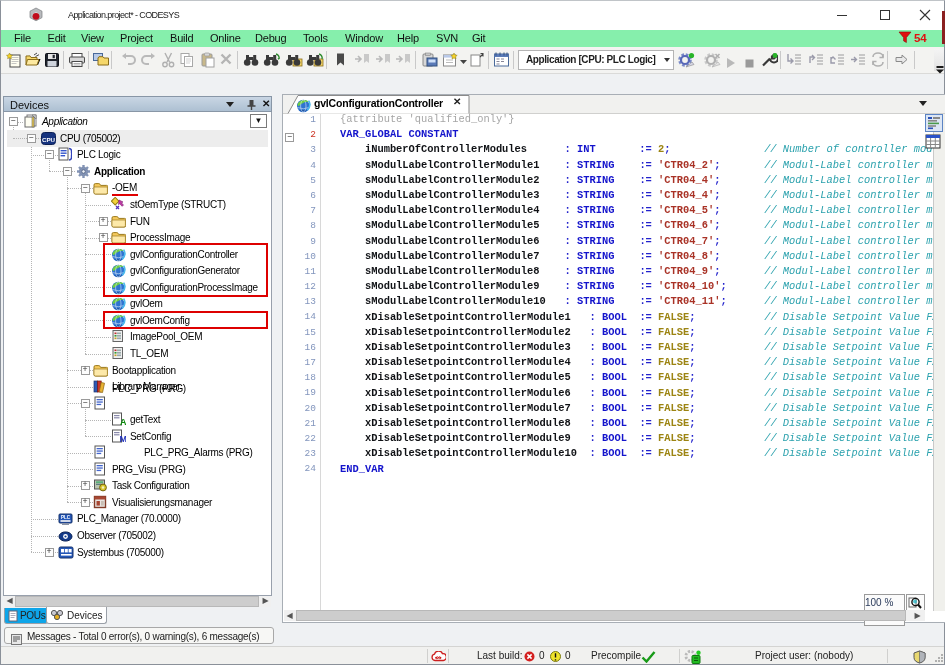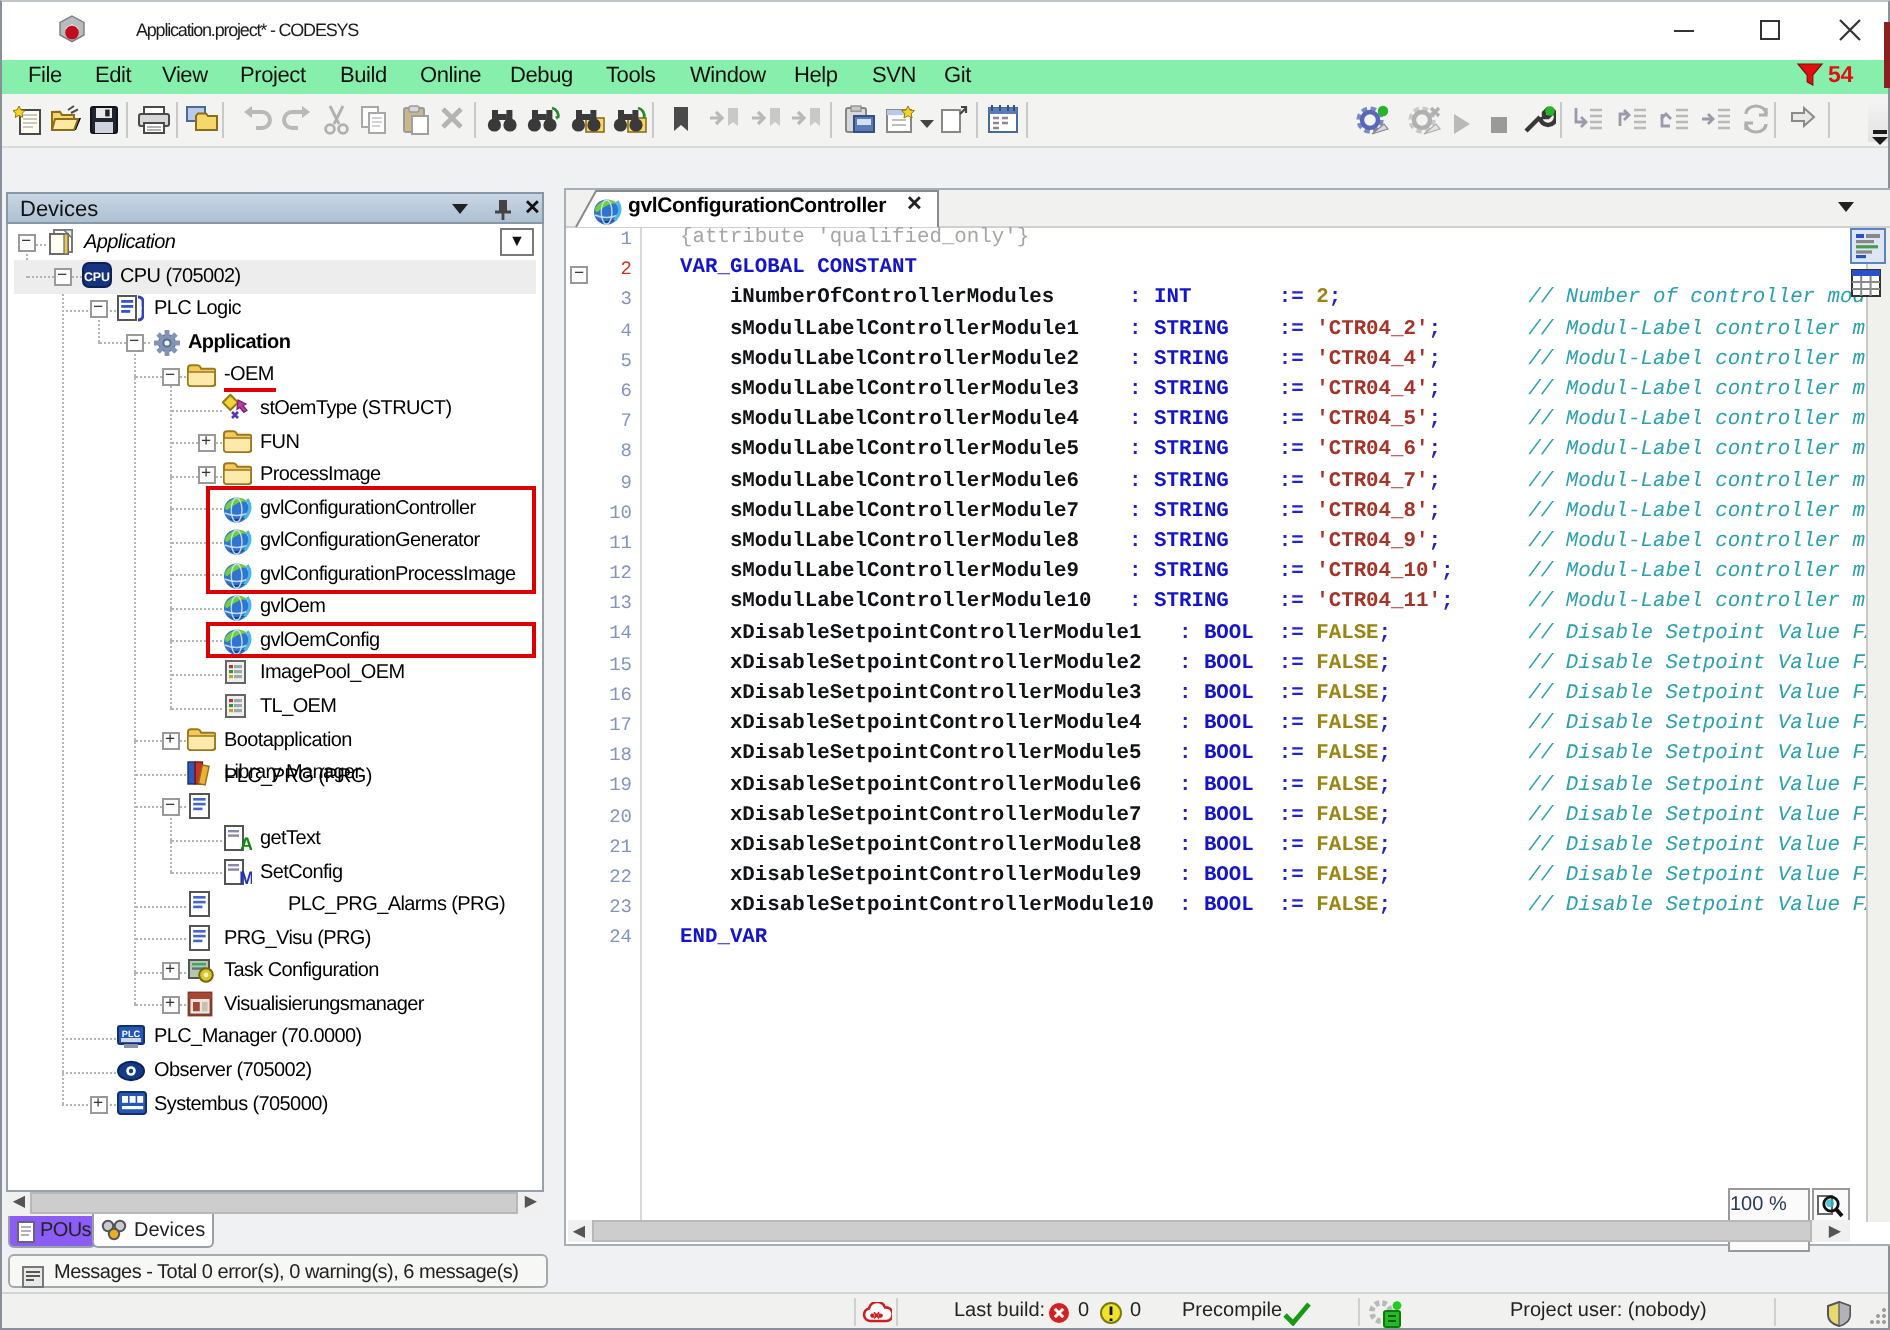--- a/index.html
+++ b/index.html
@@ -17,21 +17,21 @@
 .hg { position:absolute; height:1px; border-top:1px dotted #b5b5b5; }
 .exp { position:absolute; width:9px; height:9px; background:#fdfdfd; border:1px solid #9a9a9a; font-size:9px; line-height:7px; text-align:center; color:#333; }
 .exp span { position:relative; top:-1px; font-family:"Liberation Mono",monospace; font-size:8.5px; }
 .ticon { position:absolute; }
 .tt { position:absolute; font-size:10px; color:#000; white-space:nowrap; display:flex; align-items:center; letter-spacing:-0.3px; }
 
 .sbtrack { position:absolute; background:#f0f0f0; }
 .sbthumb { position:absolute; background:#cdcdcd; border:1px solid #b8b8b8; }
 .sbarr { position:absolute; color:#555; font-size:8px; line-height:10px; text-align:center; }
 
-.btab { position:absolute; flex-shrink:0; font-size:10.5px; color:#222; border:1px solid #9aa0a8; border-top:none; background:#8b5cf6; display:flex; align-items:center; gap:4px; border-radius:0 0 3px 3px; }
+.btab { position:absolute; flex-shrink:0; font-size:10.5px; color:#222; border:1px solid #9aa0a8; border-top:none; background:#0ea5e9; display:flex; align-items:center; gap:4px; border-radius:0 0 3px 3px; }
 .btab.active { background:#fff; height:17px; }
 .btab svg { flex-shrink:0; }
 
 #edit { position:absolute; left:281px; top:93px; width:664px; height:529px; background:#fff; border:1px solid #a8aeb5; }
 #tabstrip { position:absolute; left:0; top:0; width:100%; height:19px; background:#f1f1ef; border-bottom:1px solid #d0d0ce; }
 #gutter { position:absolute; left:0; top:17px; width:36px; }
 .ln { height:15.2px; font-family:"Liberation Mono",monospace; font-size:9.5px; color:#8295bd; text-align:right; padding-right:3px; line-height:15.2px; }
 .ln.cur { color:#cc3322; }
 #code { position:absolute; left:57px; top:17px; font-family:"Liberation Mono",monospace; font-size:10.4px; line-height:15.2px; white-space:pre; font-weight:bold; color:#14161a; }
 #code .kw { color:#1414cc; }
@@ -211,20 +211,24 @@
         <path d="M12 5 l3-3 m0 2.5 V1.5 h-2.5" stroke="#444" stroke-width="1.1" fill="none"></path>
       </svg></div>
 <div style="position:absolute;left:487px;top:50px;width:1px;height:18px;background:#c9c9c9"></div>
 <div style="position:absolute;left:492px;top:51px"><svg width="18" height="16" viewBox="0 0 18 16" style="">
         <rect x="1.5" y="2" width="14" height="12" fill="#fff" stroke="#4a6a9a"></rect>
         <rect x="1.5" y="2" width="14" height="3" fill="#5a7ab8"></rect>
         <path d="M3.5 7h3M8 7h3M3.5 9.5h3M8 9.5h3M3.5 12h3" stroke="#889" stroke-width="1.2"></path>
         <path d="M3 0.5 v3M7 0.5 v3M11 0.5 v3M14 0.5 v3" stroke="#33507e" stroke-width="1"></path>
       </svg></div>
 <div style="position:absolute;left:512px;top:50px;width:1px;height:18px;background:#c9c9c9"></div>
+<div style="position:absolute;left:517px;top:49px;width:156px;height:20px;background:#fff;border:1px solid #b4b4b4;">
+      <span style="position:absolute;left:7px;top:2.5px;font-size:10px;font-weight:bold;color:#1e1e1e;letter-spacing:-0.4px;white-space:nowrap">Application [CPU: PLC Logic]</span>
+      <span style="position:absolute;right:3px;top:7px;width:0;height:0;border-left:3.5px solid transparent;border-right:3.5px solid transparent;border-top:4.5px solid #333"></span>
+    </div>
 <div style="position:absolute;left:676px;top:51px"><svg width="20" height="17" viewBox="0 0 20 17" style="">
         <circle cx="8" cy="8" r="5.2" fill="none" stroke="#7a8ac8" stroke-width="3.2" stroke-dasharray="2.5 1.6"></circle>
         <circle cx="8" cy="8" r="4" fill="none" stroke="#5868b8" stroke-width="2.2"></circle>
         <circle cx="14.5" cy="3.5" r="2.6" fill="#28b428"></circle>
         <path d="M9 15 l6-5 2 2.5z" fill="#d8d8e8" stroke="#888" stroke-width=".6"></path>
       </svg></div>
 <div style="position:absolute;left:702px;top:51px"><svg width="20" height="17" viewBox="0 0 20 17" style="">
         <circle cx="8" cy="8" r="5.2" fill="none" stroke="#c9c9c9" stroke-width="3.2" stroke-dasharray="2.5 1.6"></circle>
         <circle cx="8" cy="8" r="4" fill="none" stroke="#b0b0b0" stroke-width="2.2"></circle>
         <path d="M12.5 2 l4 4 m0-4 l-4 4" stroke="#b0b0b0" stroke-width="1.6"></path>

